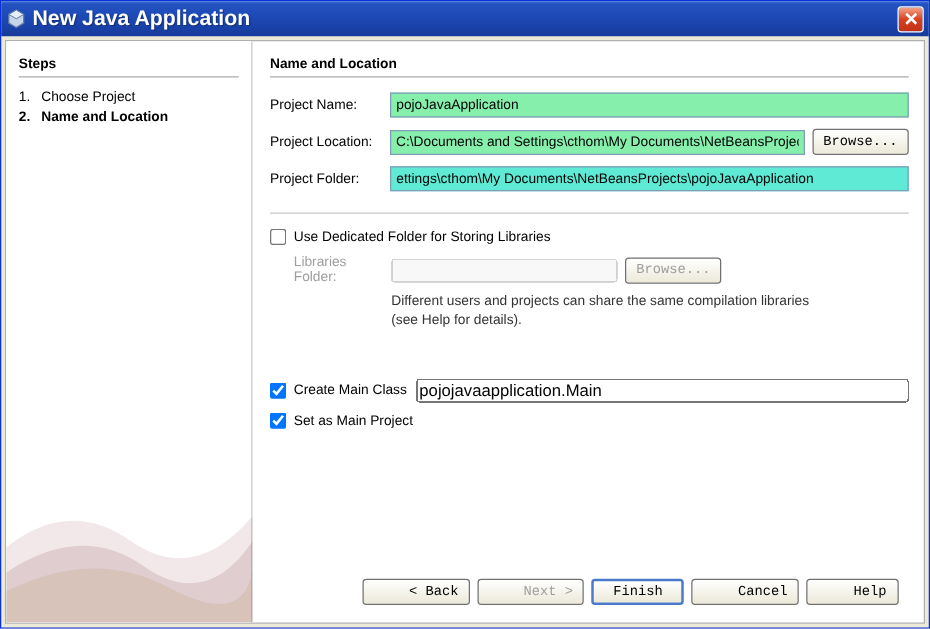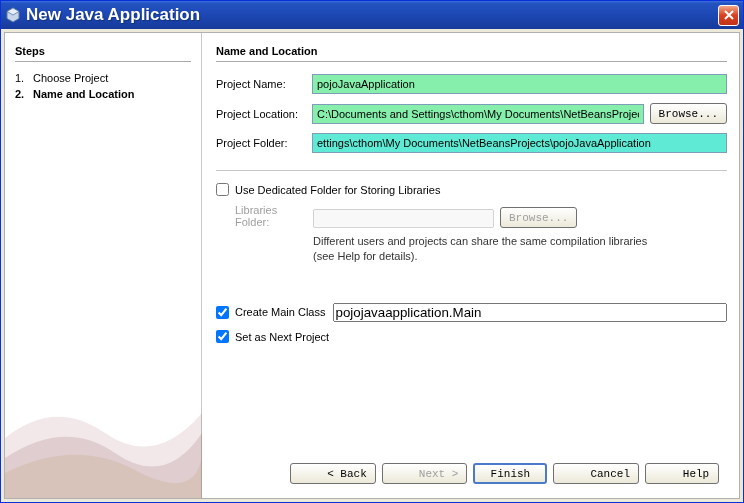--- a/index.html
+++ b/index.html
@@ -24,21 +24,21 @@
 .form-row { display: flex; align-items: center; margin-bottom: 9px; }
 .form-row label.lbl { width: 96px; }
 .form-row input.txt { flex:1; height:20px; border:1px solid #7f9db9; padding:2px 4px; font-family:inherit; font-size:11px; background:#86efac; }
 .form-row input.txt[readonly] { background:#5eead4; }
 .btn { height:21px; min-width:75px; background:linear-gradient(to bottom,#fff,#ece9d8); border:1px solid #707070; border-radius:3px; font-family:Liberation Mono, monospace; font-size:11px; cursor:pointer; padding:0 8px; margin-left:6px; }
 .btn:disabled { color:#9e9e9e; cursor:default; }
 hr.sep { border:none; border-top:1px solid #c8c8c8; margin:8px 0 12px; }
 .check-row { display:flex; align-items:flex-end; margin-bottom:8px; }
 .check-row input[type=checkbox] { width:13px; height:13px; margin-right:6px; }
 .indent { margin-left:19px; }
-.libraries-row { display:flex; align-items:flex-end; margin-bottom:6px; }
+.libraries-row { display:flex; align-items:center; margin-bottom:6px; }
 .libraries-row label.lbl { width:78px; color:#9e9e9e; }
 .hint { color:#333; margin-left:97px; line-height:1.4; max-width:340px; }
 .main-class-row { display:flex; align-items:center; margin-bottom:8px; }
 .main-class-row label.lbl { margin-right:6px; }
 .button-bar { display:flex; justify-content:flex-end; padding:8px 8px 8px; gap:6px; border-top: none; }
 .button-bar .btn { min-width:74px; margin-left:0;padding-left:36px; }
 .btn.default { border:2px solid #4a7ac9; padding:0 7px; }
 </style>
 </head>
 <body>
@@ -116,21 +116,21 @@
       <div style="height:38px"></div>
 
       <div class="main-class-row">
         <input type="checkbox" checked="" style="margin-right: 6px;">
         <label class="lbl" style="width:auto;margin-right:8px">Create Main Class</label>
         <input type="text" class="txt" style="flex: 1 1 0%;" value="pojojavaapplication.Main">
       </div>
 
       <div class="check-row">
         <input type="checkbox" checked="" style="">
-        <label>Set as Next Project</label>
+        <label>Set as Main Project</label>
       </div>
 
       <div style="flex:1"></div>
 
       <div class="button-bar">
         <button class="btn">&lt; Back</button>
         <button class="btn" disabled="">Next &gt;</button>
         <button class="btn default">Finish</button>
         <button class="btn">Cancel</button>
         <button class="btn">Help</button>

